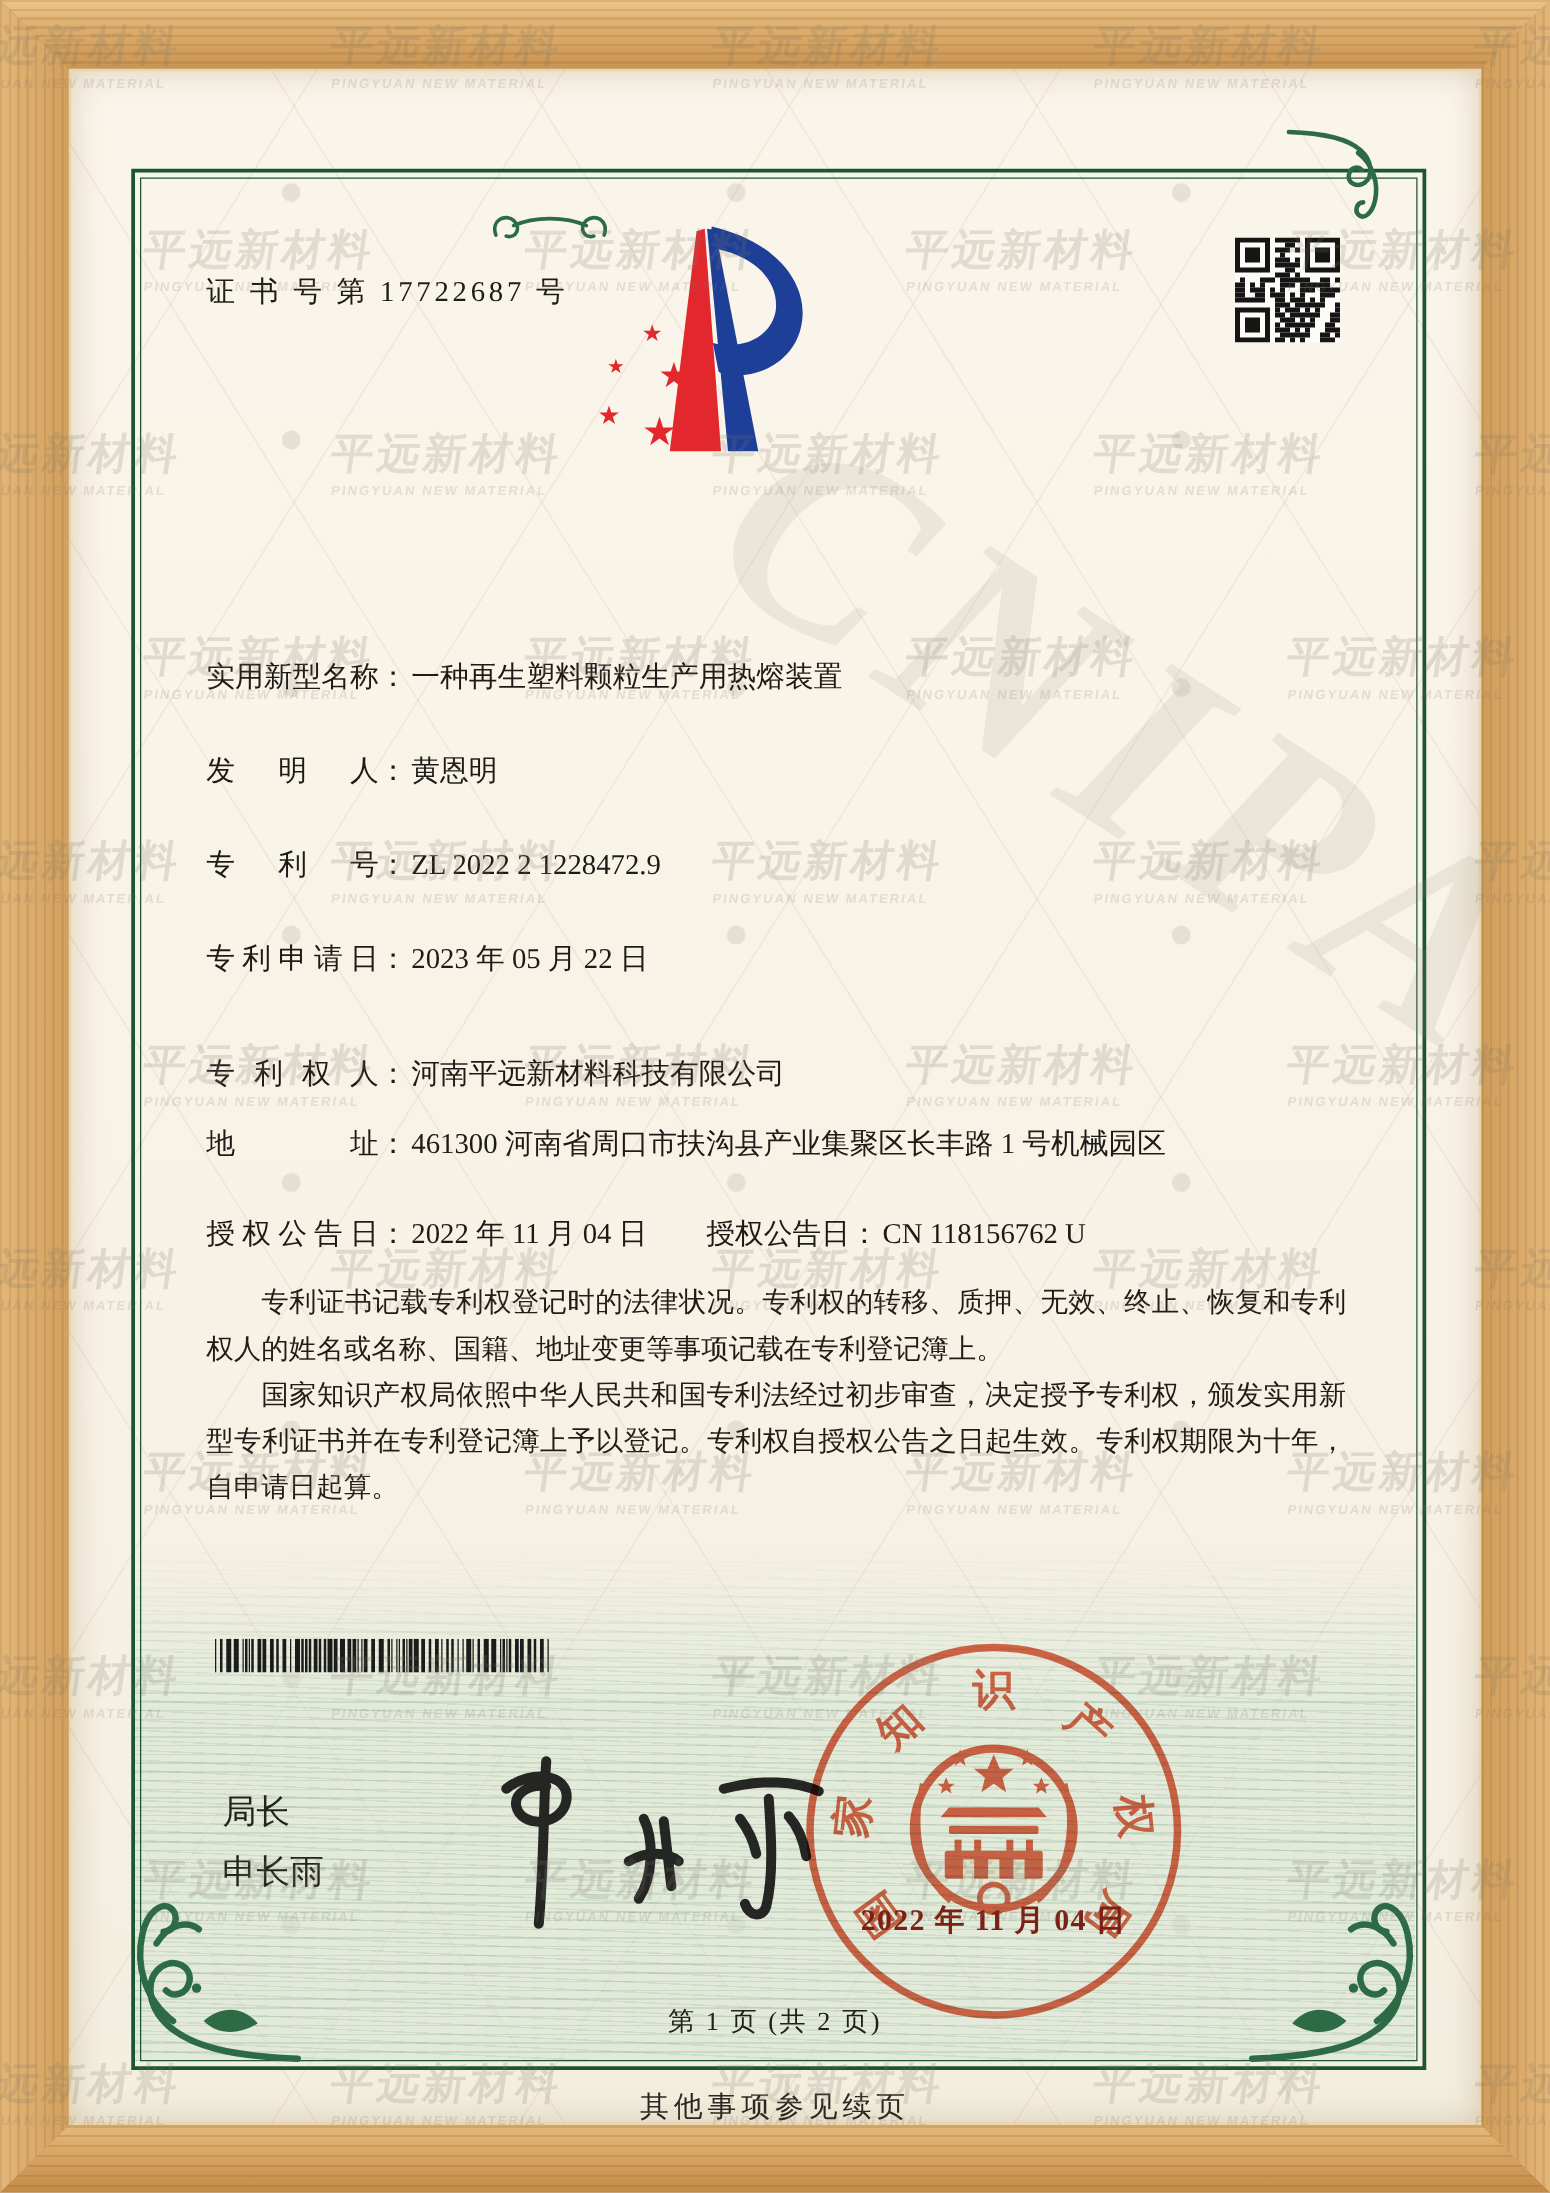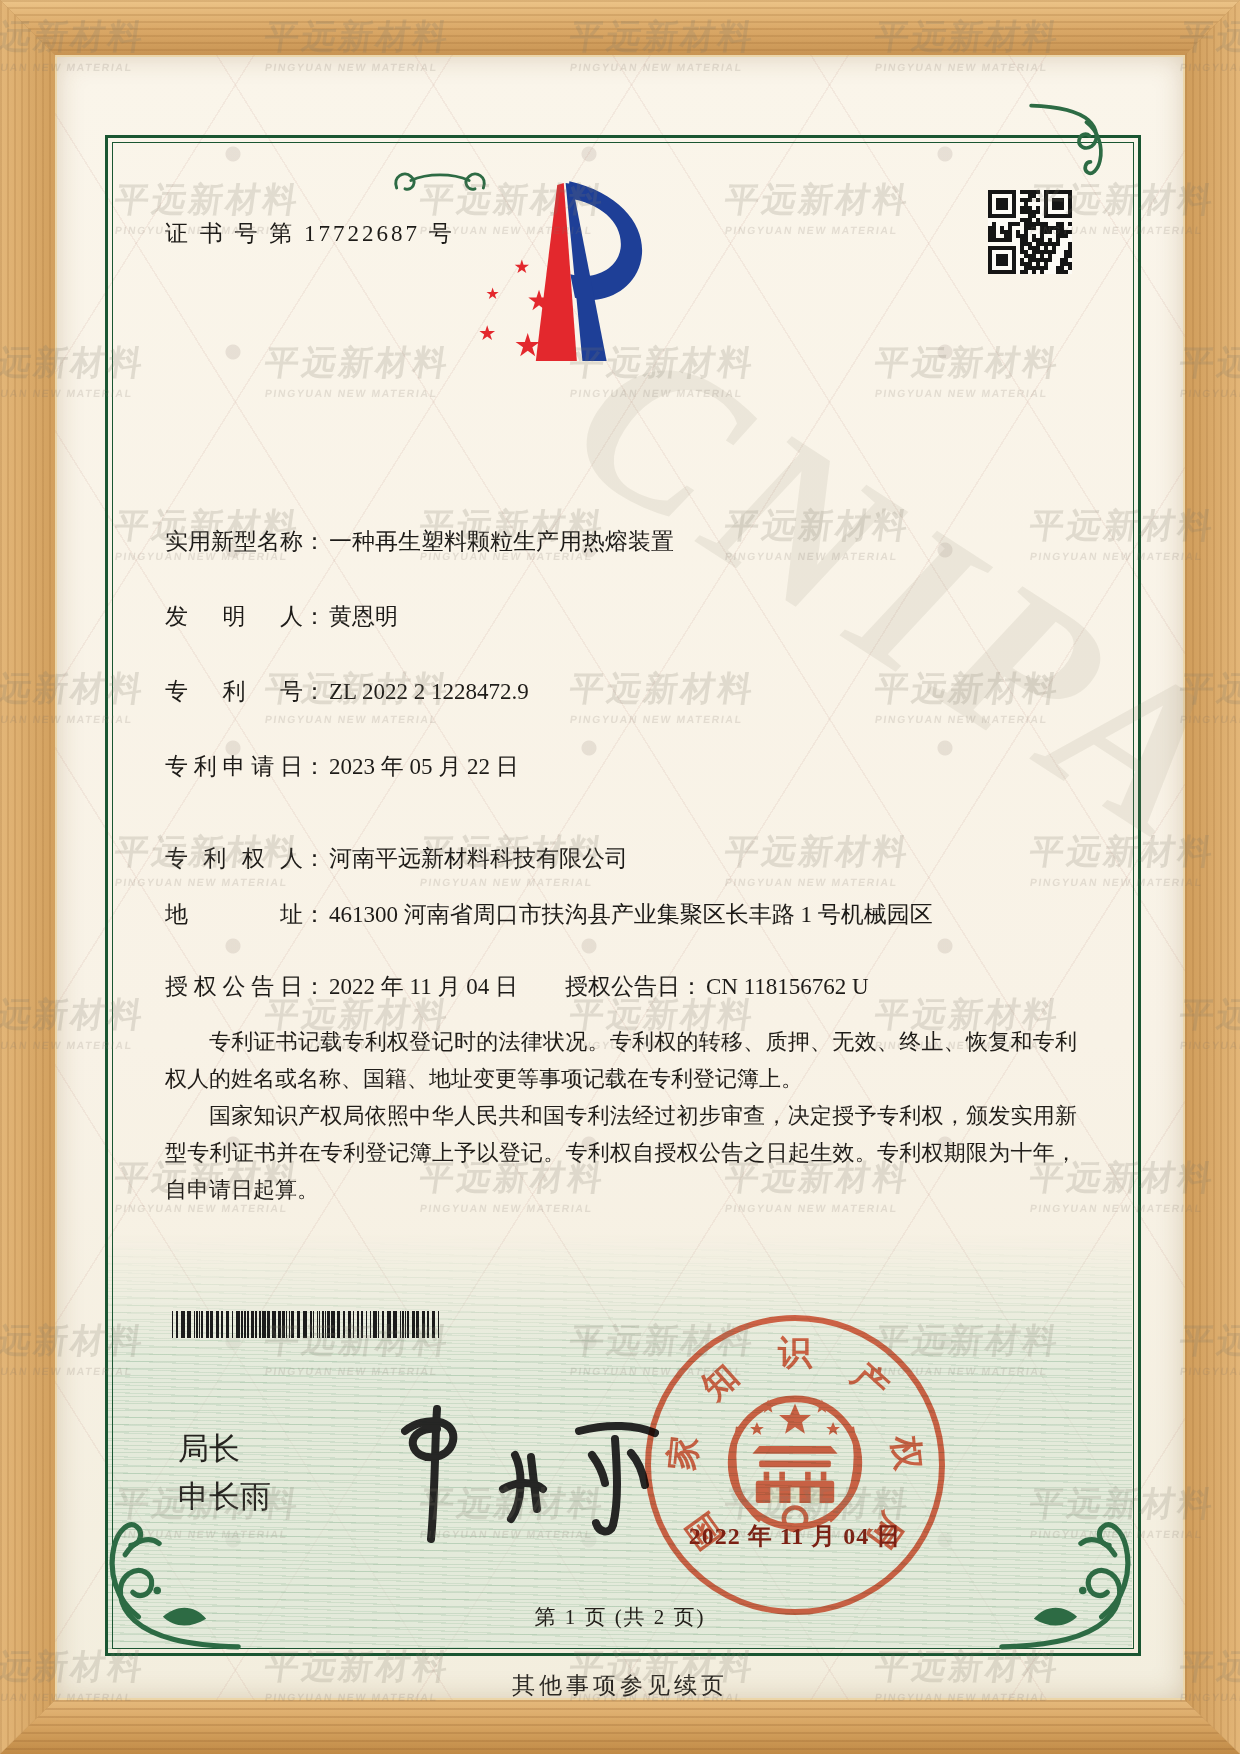--- a/index.html
+++ b/index.html
@@ -67,21 +67,21 @@
   .f-value{display:inline-block;}
   .wrapv{width:645px;}
   .grant-right{position:absolute;left:400px;top:0;display:flex;}
   
   .paras{position:absolute;left:110px;top:968px;width:912px;font-size:22px;line-height:37px;
     color:#201d19;text-align:justify;}
   .paras p{margin:0;text-indent:2em;}
   
   .barcode{position:absolute;left:117px;top:1256px;}
   .officer{position:absolute;left:123px;top:1370px;font-family:Liberation Serif, serif;
-    font-size:31px;color:#262420;line-height:48px;}
+    font-size:27px;color:#262420;line-height:48px;}
   .sig{position:absolute;left:310px;top:1342px;}
   .seal{position:absolute;left:590px;top:1260px;width:300px;height:300px;opacity:.9;mix-blend-mode:multiply;}
   .seal-ring{position:absolute;inset:0;border:6px solid var(--seal);border-radius:50%;}
   .sc{position:absolute;left:50%;top:50%;width:40px;height:40px;margin:-20px 0 0 -20px;
     font-size:34px;font-weight:bold;color:var(--seal);text-align:center;line-height:40px;
     transform:rotate(var(--a)) translateY(-112px);}
   .emblem{position:absolute;left:50%;top:50%;transform:translate(-50%,-52%);}
   .seal-date{position:absolute;left:565px;top:1465px;width:350px;text-align:center;
     font-size:24px;letter-spacing:1px;color:#7b2013;font-weight:bold;z-index:6;}
   .page-info{position:absolute;left:0;top:1548px;width:100%;text-align:center;

